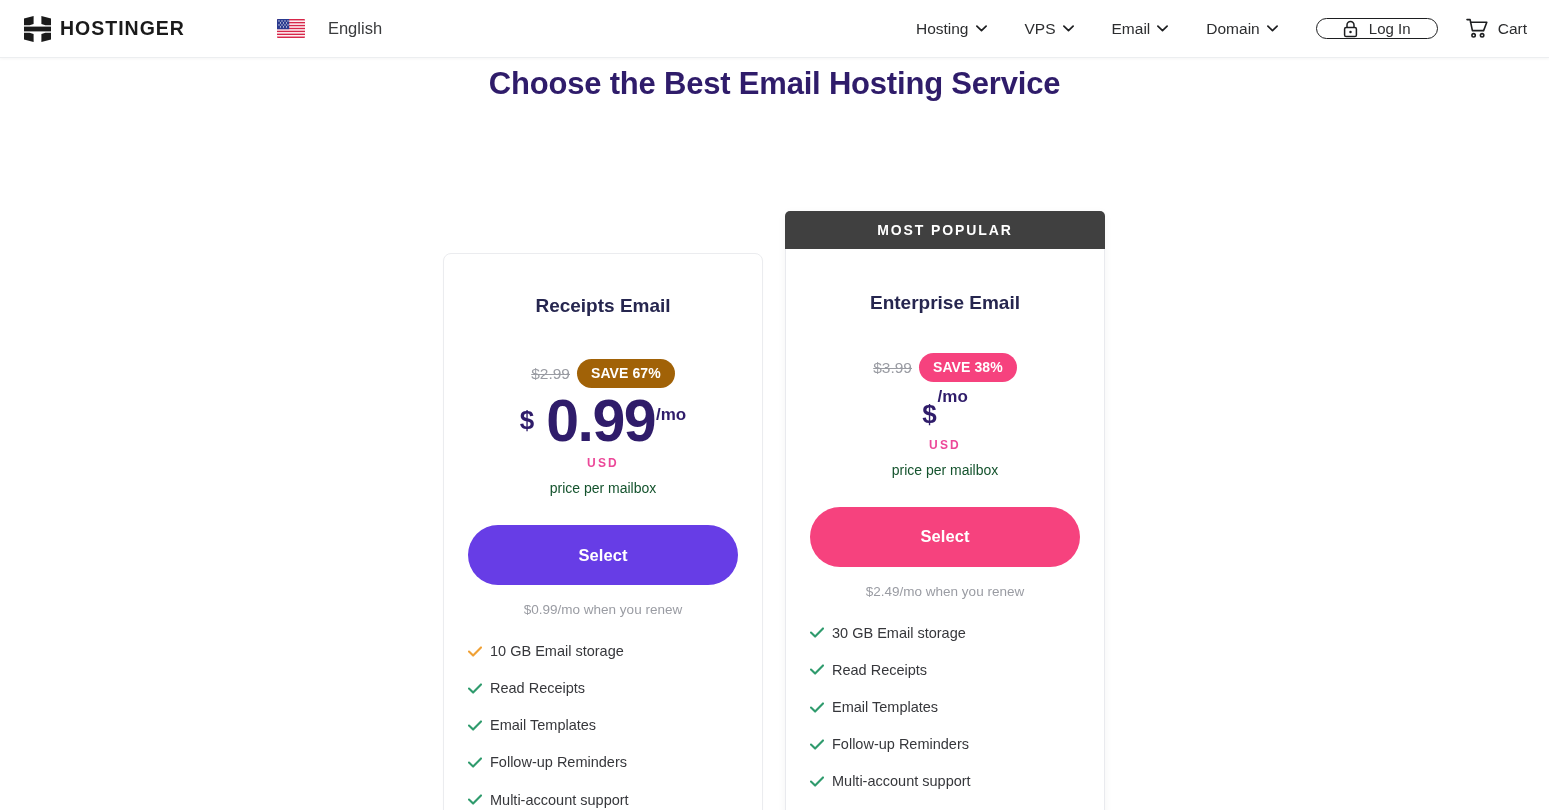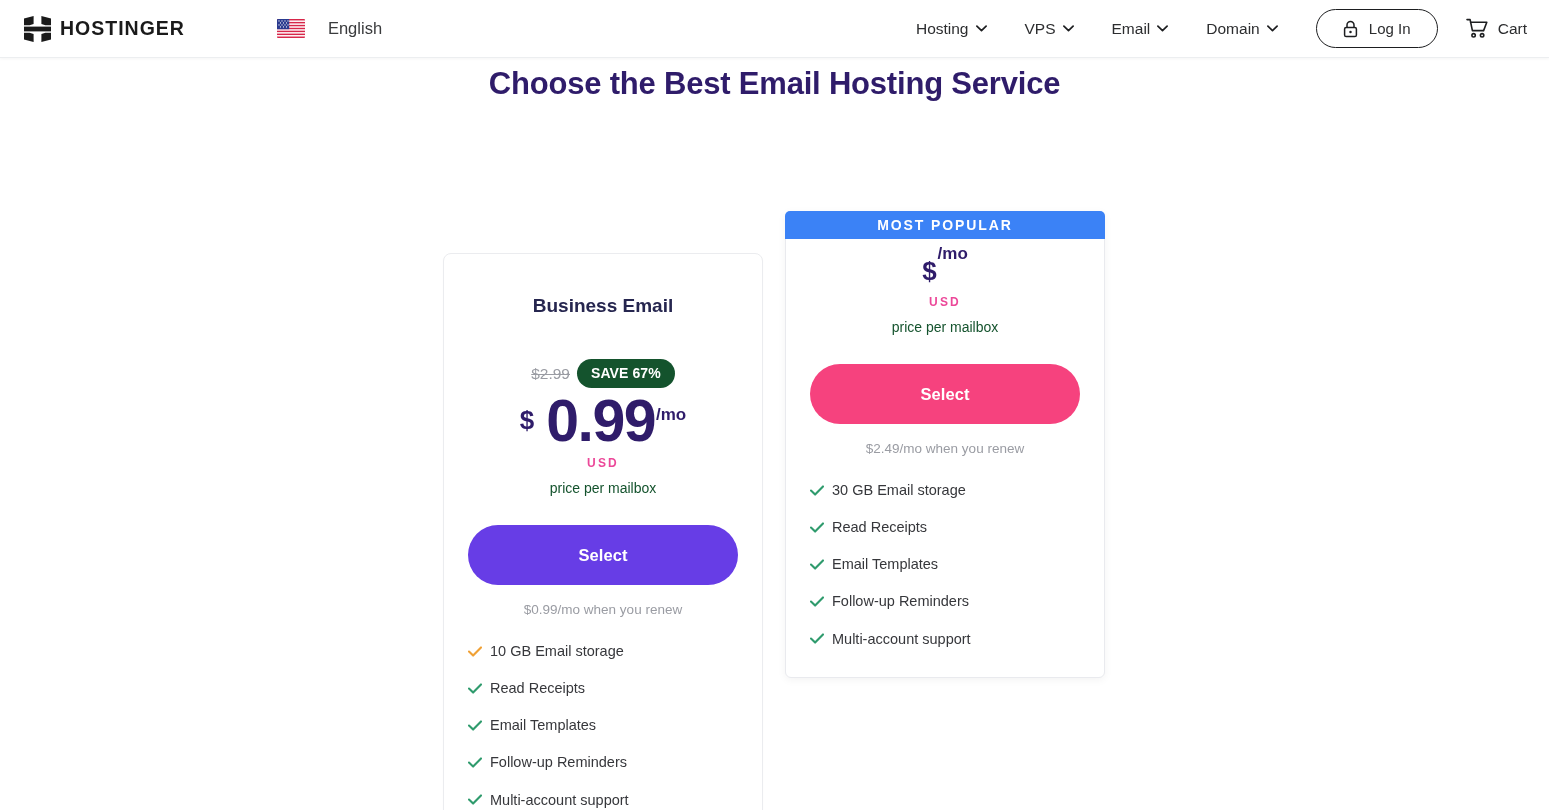--- a/index.html
+++ b/index.html
@@ -84,21 +84,21 @@
   }
   .nav-item:last-of-type { margin-right: 34px; }
   .chev { width: 11px; height: 7px; display: block; flex: 0 0 auto; }
 
   .login-btn {
     display: flex;
     align-items: center;
     justify-content: center;
     gap: 11px;
     width: 122px;
-    height: 39px;
+    height: 21px;
     border: 1px solid #1d1e20;
     border-radius: 40px;
     background: #fff;
     font-size: 15px;
     color: #2c2d2f;
     cursor: pointer;
     margin-right: 28px;
   }
   .lock-icon { width: 15px; height: 18px; display: block; }
 
@@ -155,22 +155,22 @@
 
   .card--popular {
     margin-left: 22px;
     width: 320px;
     border: 1px solid #e9eaee;
     border-radius: 6px;
     box-shadow: 0 2px 8px rgba(0,0,0,0.05);
   }
 
   .popular-banner {
-    height: 28px;
-    background: #3b82f6;
+    height: 38px;
+    background: #404040;
     color: #ffffff;
     display: flex;
     align-items: center;
     justify-content: center;
     font-size: 14px;
     font-weight: 700;
     letter-spacing: 1.9px;
     border-radius: 5px 5px 0 0;
     margin: -1px -1px 0 -1px;
   }
@@ -206,21 +206,21 @@
   }
   .save-badge {
     font-size: 14px;
     font-weight: 700;
     color: #ffffff;
     border-radius: 20px;
     padding: 7px 14px 8px;
     line-height: 1;
     letter-spacing: 0.1px;
   }
-  .save-badge--violet { background: #14532d; }
+  .save-badge--violet { background: #a16207; }
   .save-badge--pink   { background: #f6427e; }
 
   .price-main {
     display: flex;
     align-items: flex-start;
     justify-content: center;
     color: #2f1c6a;
     margin-top: 6px;
   }
   .currency {
@@ -419,21 +419,21 @@
 
 <main class="page">
 
   <h1 class="page-title">Choose the Best Email Hosting Service</h1>
 
   <section class="pricing-row">
 
     <article class="card card--standard">
       <div class="card-body">
 
-        <h2 class="plan-name">Business Email</h2>
+        <h2 class="plan-name">Receipts Email</h2>
 
         <div class="price-block">
 
           <div class="save-line">
             <span class="old-price">$2.99</span>
             <span class="save-badge save-badge--violet">SAVE 67%</span>
           </div>
 
           <div class="price-main">
             <span class="currency">$</span>
@@ -495,23 +495,28 @@
 
       </div>
     </article>
 
     <article class="card card--popular">
 
       <div class="popular-banner">MOST POPULAR</div>
 
       <div class="card-body">
 
+        <h2 class="plan-name">Enterprise Email</h2>
 
         <div class="price-block">
 
+          <div class="save-line">
+            <span class="old-price">$3.99</span>
+            <span class="save-badge save-badge--pink">SAVE 38%</span>
+          </div>
 
           <div class="price-main">
             <span class="currency">$</span>
             <span class="per-mo">/mo</span>
           </div>
 
           <div class="currency-code">USD</div>
           <div class="price-note">price per mailbox</div>
         </div>
 

